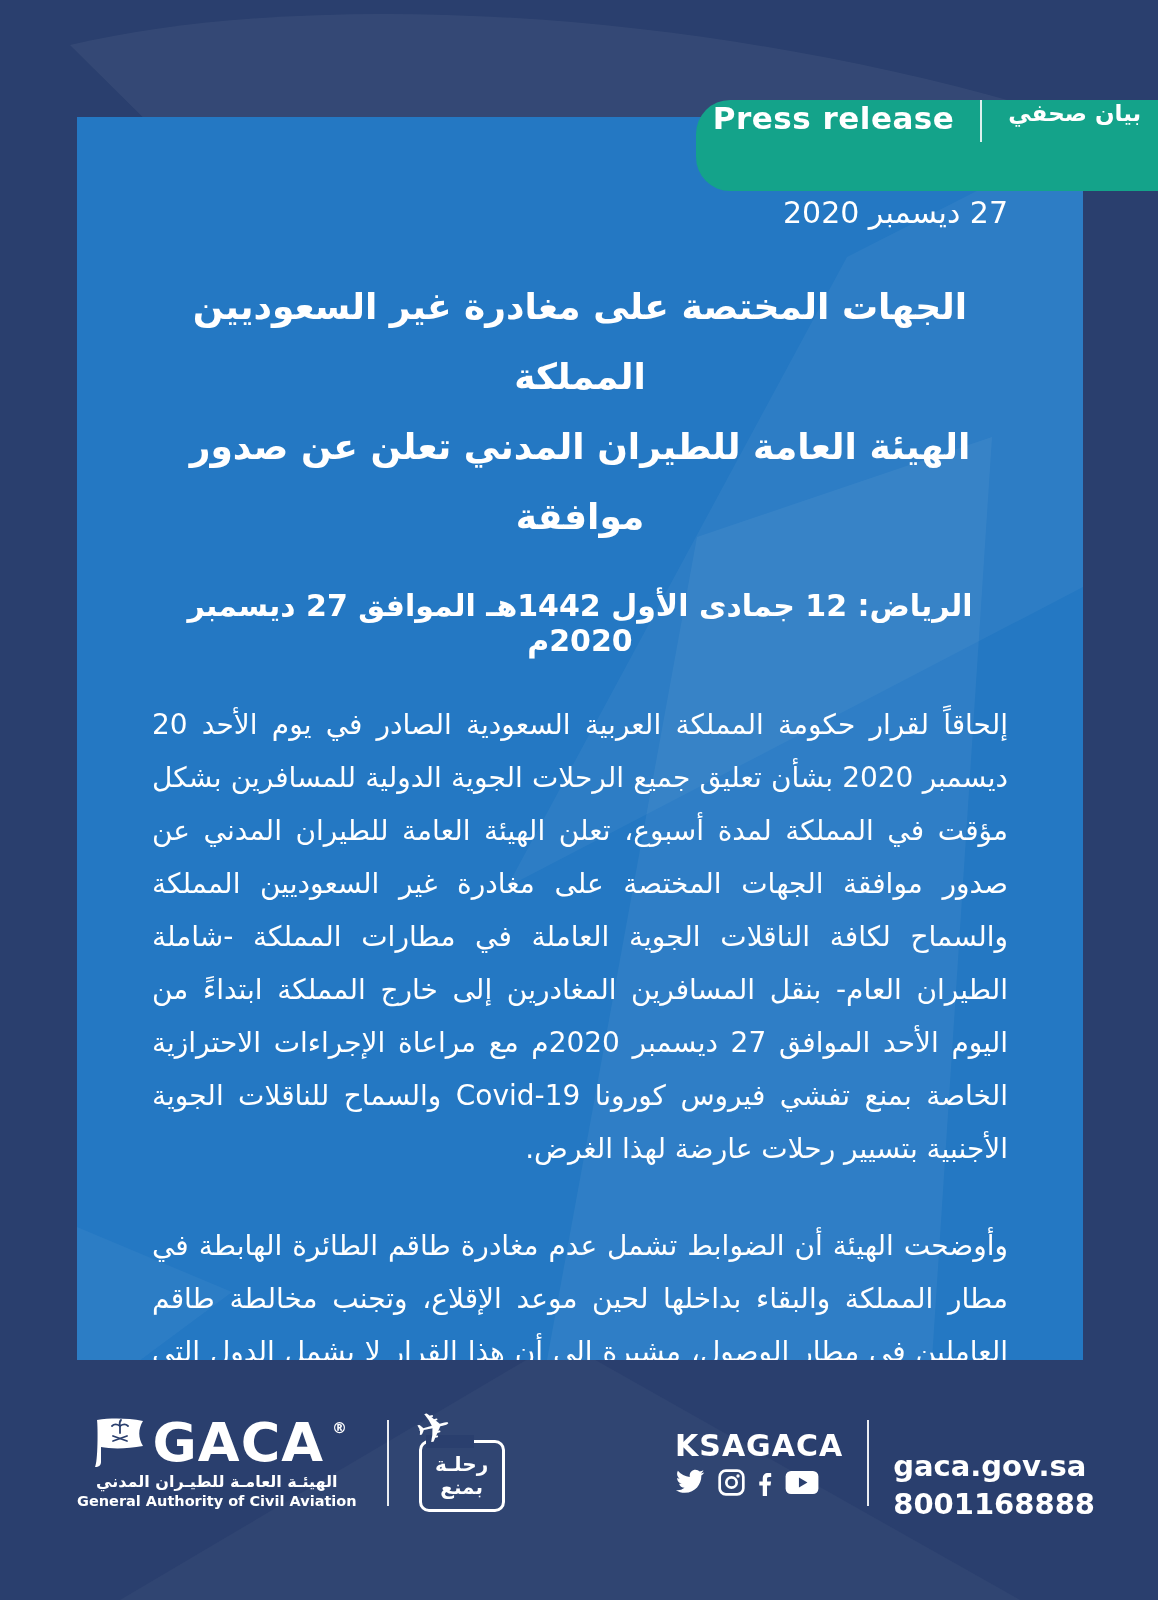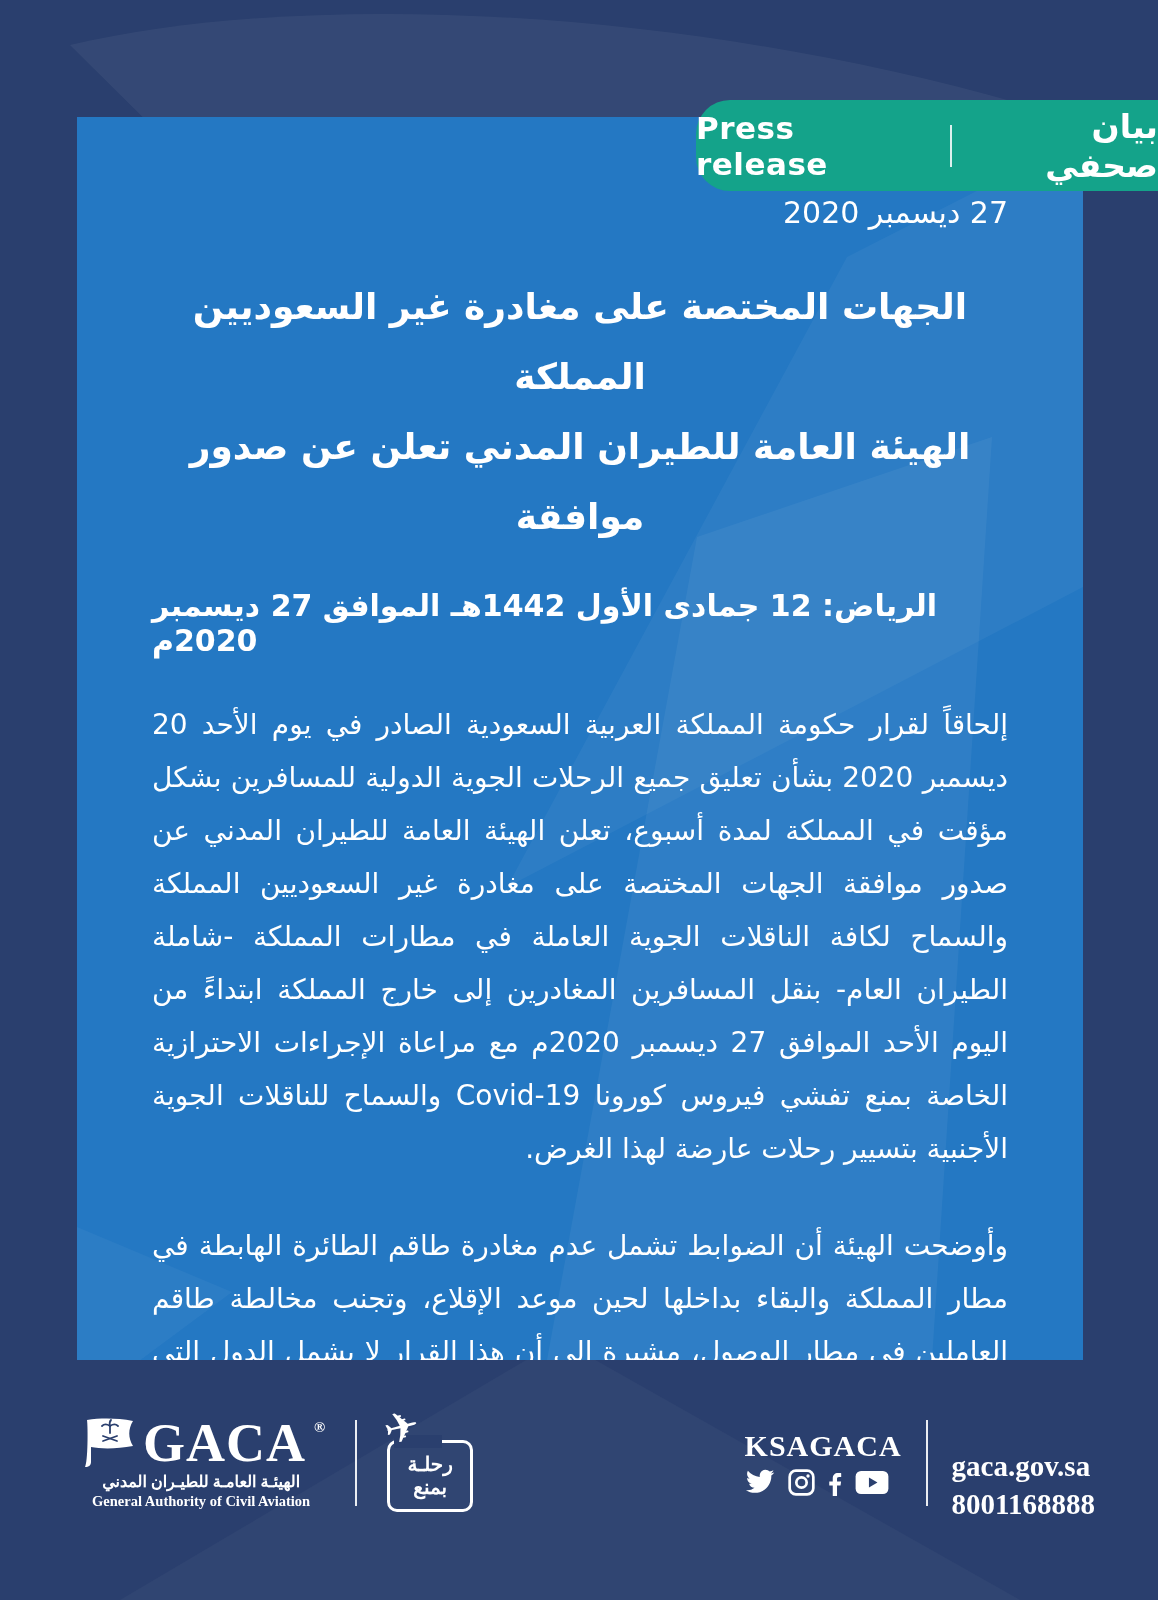--- a/index.html
+++ b/index.html
@@ -8,56 +8,56 @@
     background:#2a3f6e;
     font-family:"DejaVu Sans",sans-serif;color:#fff;
   }
   svg{display:block;}
   
   .page-watermark{position:absolute;inset:0;pointer-events:none;}
   
   .banner{
     position:absolute;top:100px;right:0;left:696px;height:91px;
     background:#14a38a;border-radius:34px 0 0 34px;
-    display:flex;align-items:center;justify-content:center;gap:26px;
+    display:flex;align-items:flex-start;justify-content:center;gap:26px;
     z-index:5;
   }
   .banner-en{font-size:31px;font-weight:bold;letter-spacing:.5px;}
   .banner-sep{width:2px;height:42px;background:rgba(255,255,255,.85);}
-  .banner-ar{font-size:33px;font-weight:bold;direction:rtl;}
+  .banner-ar{font-size:23px;font-weight:bold;direction:rtl;}
   
   .card{
     position:absolute;left:77px;top:117px;width:1006px;height:1243px;
     background:#2478c3;overflow:hidden;z-index:1;
   }
   .card-watermark{position:absolute;inset:0;pointer-events:none;}
   .card-inner{position:relative;padding:0 75px;z-index:2;}
   .release-date{
     margin-top:78px;direction:rtl;text-align:left;
     font-size:30px;
   }
   .date-line{direction:rtl;text-align:right;font-size:30px;}
   .headline{
     margin-top:42px;text-align:center;direction:rtl;
     font-size:36px;font-weight:bold;line-height:70px;
   }
   .dateline{
-    margin-top:36px;direction:rtl;text-align:left;
+    margin-top:36px;direction:rtl;text-align:center;
     font-size:30px;font-weight:bold;
   }
   .para{
     margin-top:40px;direction:rtl;text-align:justify;
     font-size:28px;line-height:53px;
   }
   .para + .para{margin-top:44px;}
   
   .footer{
     position:absolute;left:0;right:0;top:1398px;height:130px;
     display:flex;align-items:center;justify-content:space-between;
-    padding:0 63px 0 77px;z-index:3;font-family:Liberation Serif, serif;
+    padding:0 63px 0 77px;z-index:3;
   }
   .f-left{display:flex;align-items:center;gap:30px;}
   .gaca-logo{display:flex;flex-direction:column;align-items:center;}
   .gaca-top{display:flex;align-items:flex-start;gap:8px;}
   .gaca-word{font-size:54px;font-weight:bold;line-height:52px;letter-spacing:1px;}
   .gaca-reg{font-size:15px;font-weight:bold;margin-top:2px;}
   .gaca-ar{direction:rtl;font-size:16px;font-weight:bold;margin-top:3px;white-space:nowrap;}
   .gaca-en{font-size:14.5px;font-weight:bold;margin-top:2px;white-space:nowrap;}
   .f-divider{width:2px;height:86px;background:rgba(255,255,255,.9);}
   .stamp{

